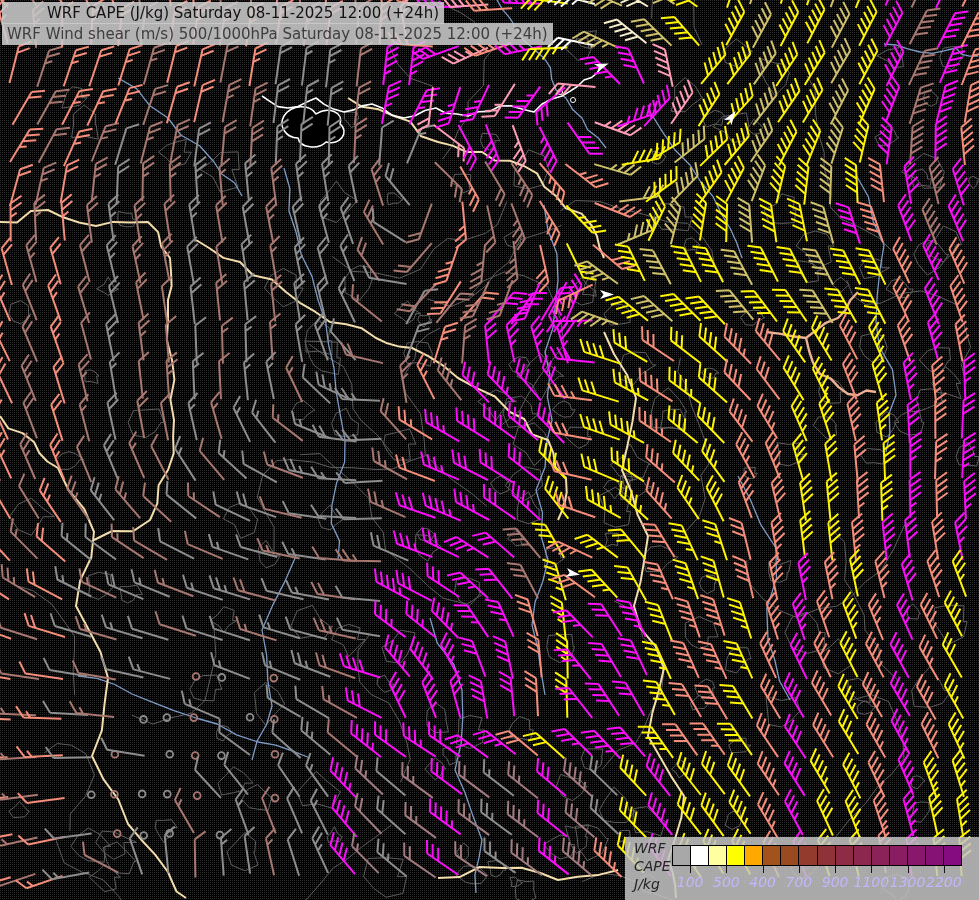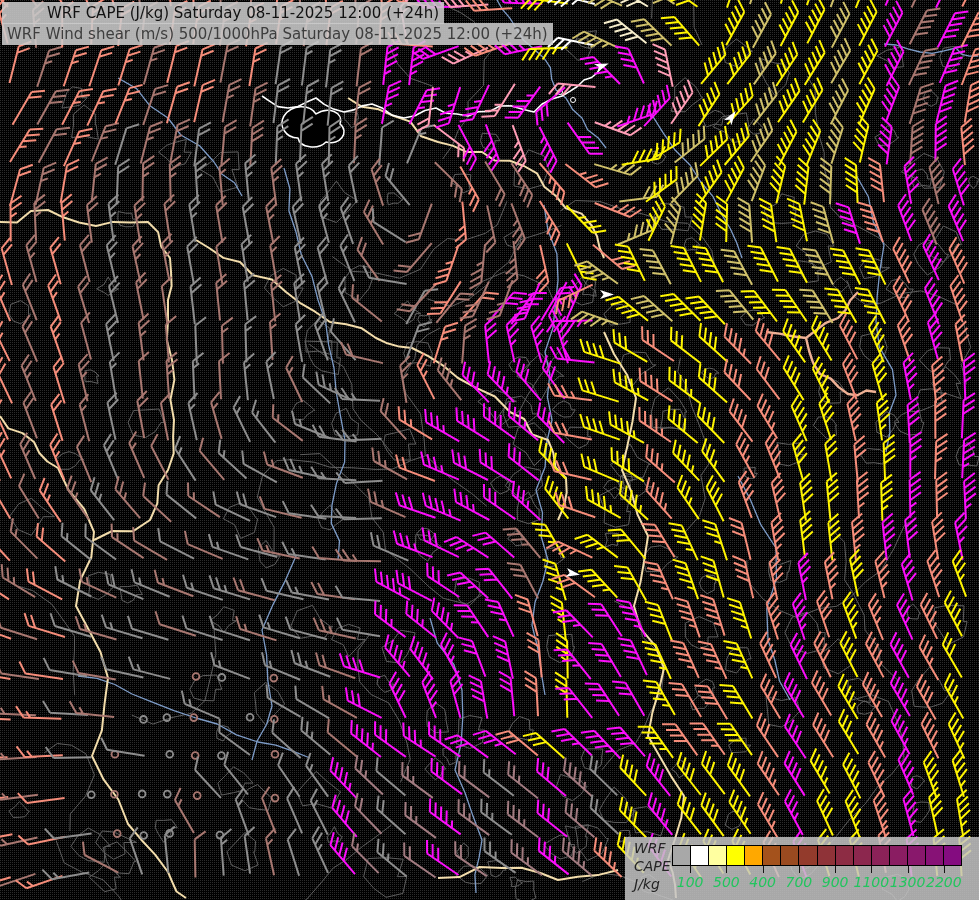--- a/index.html
+++ b/index.html
@@ -12,21 +12,21 @@
   .strip1{top:2px;padding-left:45px;}
   .legend{position:absolute;left:625px;top:837px;width:354px;height:70px;
           background:rgba(198,198,198,.85);z-index:5;font-style:italic;}
   .legend-labels{position:absolute;left:9px;top:2px;font-size:14px;line-height:18px;color:#242424;}
   .legend-labels div{white-space:nowrap;}
   .colorbar{position:absolute;left:47px;top:8px;width:290px;height:21px;display:flex;
             border:1px solid #000;box-sizing:border-box;}
   .cbcell{flex:1 1 auto;border-right:1px solid #000;}
   .cbcell:last-child{border-right:none;}
   .tick{position:absolute;width:1px;height:7px;top:29px;background:#151515;}
-  .ticklabel{position:absolute;top:37px;font-size:14px;color:#22c55e;transform:translateX(-50%);}
+  .ticklabel{position:absolute;top:37px;font-size:14px;color:#c4b5fd;transform:translateX(-50%);}
 </style>
 </head>
 <body>
 
 <div id="stage">
   <svg id="mapsvg" width="979" height="900" viewBox="0 0 979 900">
       <defs>
         <pattern id="dots" width="2" height="2" patternUnits="userSpaceOnUse">
           <rect width="2" height="2" fill="#000"></rect>
           <rect width="1" height="1" fill="#2b2b2b"></rect>

